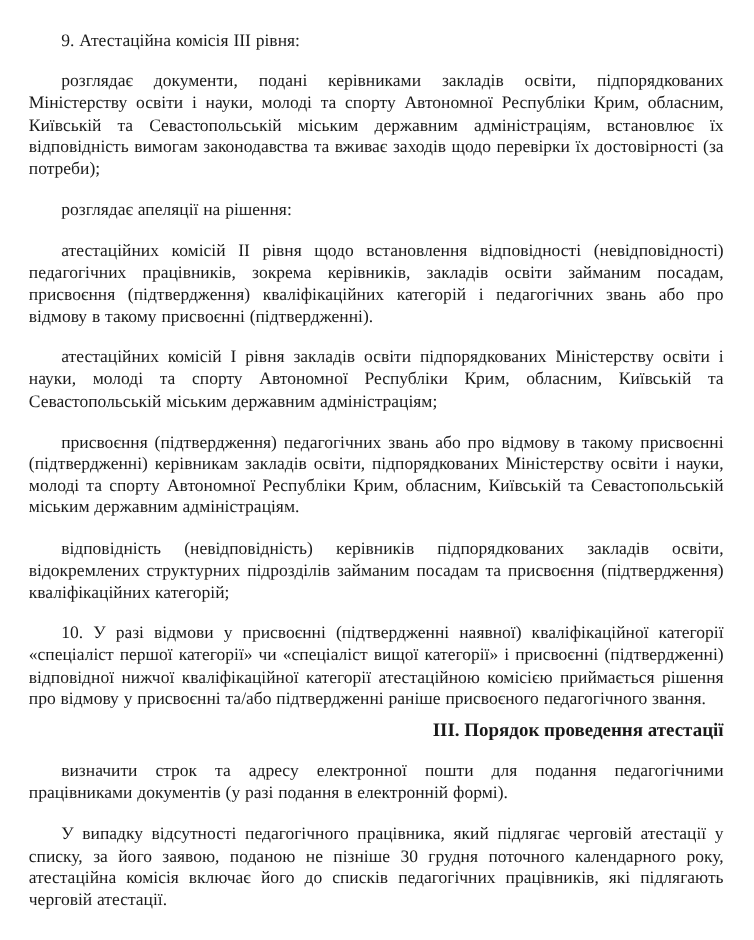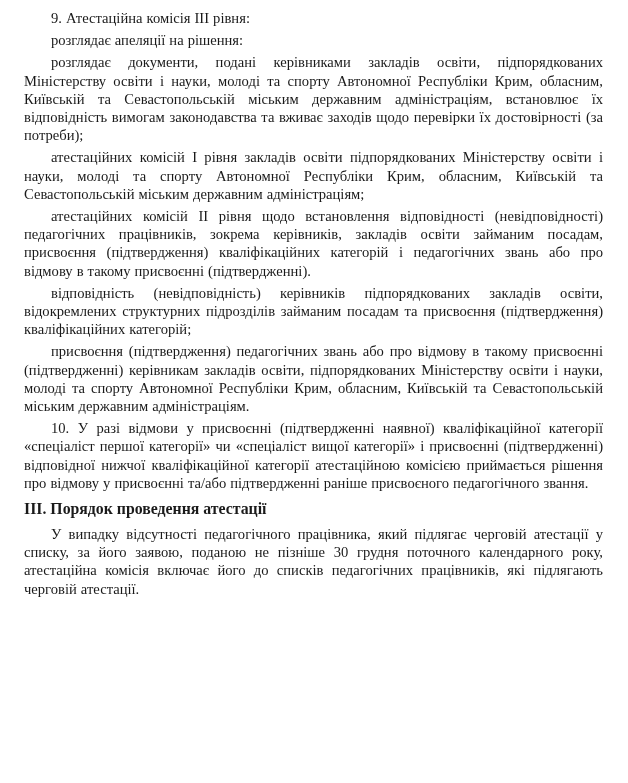--- a/index.html
+++ b/index.html
@@ -17,42 +17,43 @@
     width: 628px;
     height: 783px;
     padding: 9px 25px 0 24px;
     background: #ffffff;
     font-family: "Liberation Serif", "DejaVu Serif", serif;
     font-size: 14.6px;
     line-height: 18.2px;
     color: #1a1a1a;
   }
   .page p {
-    margin: 0 0 4px 0;
+    margin: 16px 0 4px 0;
     text-align: justify;
     text-indent: 27px;
     word-spacing: 0.4px;
   }
   .section-heading {
     font-size: 15.8px;
     font-weight: bold;
-    text-align: left;
+    text-align: right;
     margin: 7px 0 7px 0;
     line-height: 19px;
   }
 </style>
 </head>
 <body>
 
 <div class="page">
   <p>9. Атестаційна комісія III рівня:</p>
+  <p>розглядає документи, подані керівниками закладів освіти, підпорядкованих Міністерству освіти і науки, молоді та спорту Автономної Республіки Крим, обласним, Київській та Севастопольській міським державним адміністраціям, встановлює їх відповідність вимогам законодавства та вживає заходів щодо перевірки їх достовірності (за потреби);</p>
   <p>розглядає апеляції на рішення:</p>
-  <p>розглядає документи, подані керівниками закладів освіти, підпорядкованих Міністерству освіти і науки, молоді та спорту Автономної Республіки Крим, обласним, Київській та Севастопольській міським державним адміністраціям, встановлює їх відповідність вимогам законодавства та вживає заходів щодо перевірки їх достовірності (за потреби);</p>
+  <p>атестаційних комісій II рівня щодо встановлення відповідності (невідповідності) педагогічних працівників, зокрема керівників, закладів освіти займаним посадам, присвоєння (підтвердження) кваліфікаційних категорій і педагогічних звань або про відмову в такому присвоєнні (підтвердженні).</p>
   <p>атестаційних комісій I рівня закладів освіти підпорядкованих Міністерству освіти і науки, молоді та спорту Автономної Республіки Крим, обласним, Київській та Севастопольській міським державним адміністраціям;</p>
-  <p>атестаційних комісій II рівня щодо встановлення відповідності (невідповідності) педагогічних працівників, зокрема керівників, закладів освіти займаним посадам, присвоєння (підтвердження) кваліфікаційних категорій і педагогічних звань або про відмову в такому присвоєнні (підтвердженні).</p>
+  <p>присвоєння (підтвердження) педагогічних звань або про відмову в такому присвоєнні (підтвердженні) керівникам закладів освіти, підпорядкованих Міністерству освіти і науки, молоді та спорту Автономної Республіки Крим, обласним, Київській та Севастопольській міським державним адміністраціям.</p>
   <p>відповідність (невідповідність) керівників підпорядкованих закладів освіти, відокремлених структурних підрозділів займаним посадам та присвоєння (підтвердження) кваліфікаційних категорій;</p>
-  <p>присвоєння (підтвердження) педагогічних звань або про відмову в такому присвоєнні (підтвердженні) керівникам закладів освіти, підпорядкованих Міністерству освіти і науки, молоді та спорту Автономної Республіки Крим, обласним, Київській та Севастопольській міським державним адміністраціям.</p>
   <p>10. У разі відмови у присвоєнні (підтвердженні наявної) кваліфікаційної категорії «спеціаліст першої категорії» чи «спеціаліст вищої категорії» і присвоєнні (підтвердженні) відповідної нижчої кваліфікаційної категорії атестаційною комісією приймається рішення про відмову у присвоєнні та/або підтвердженні раніше присвоєного педагогічного звання.</p>
 
   <h2 class="section-heading">III. Порядок проведення атестації</h2>
 
+  <p>визначити строк та адресу електронної пошти для подання педагогічними працівниками документів (у разі подання в електронній формі).</p>
   <p>У випадку відсутності педагогічного працівника, який підлягає черговій атестації у списку, за його заявою, поданою не пізніше 30 грудня поточного календарного року, атестаційна комісія включає його до списків педагогічних працівників, які підлягають черговій атестації.</p>
 </div>
 
 </body></html>

